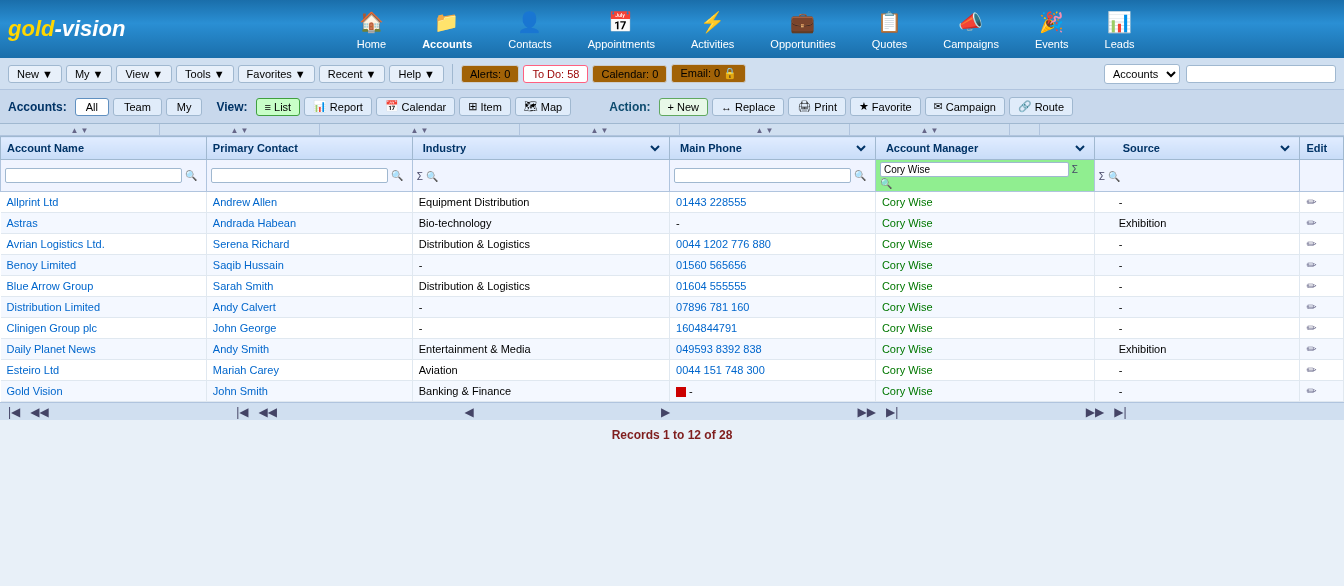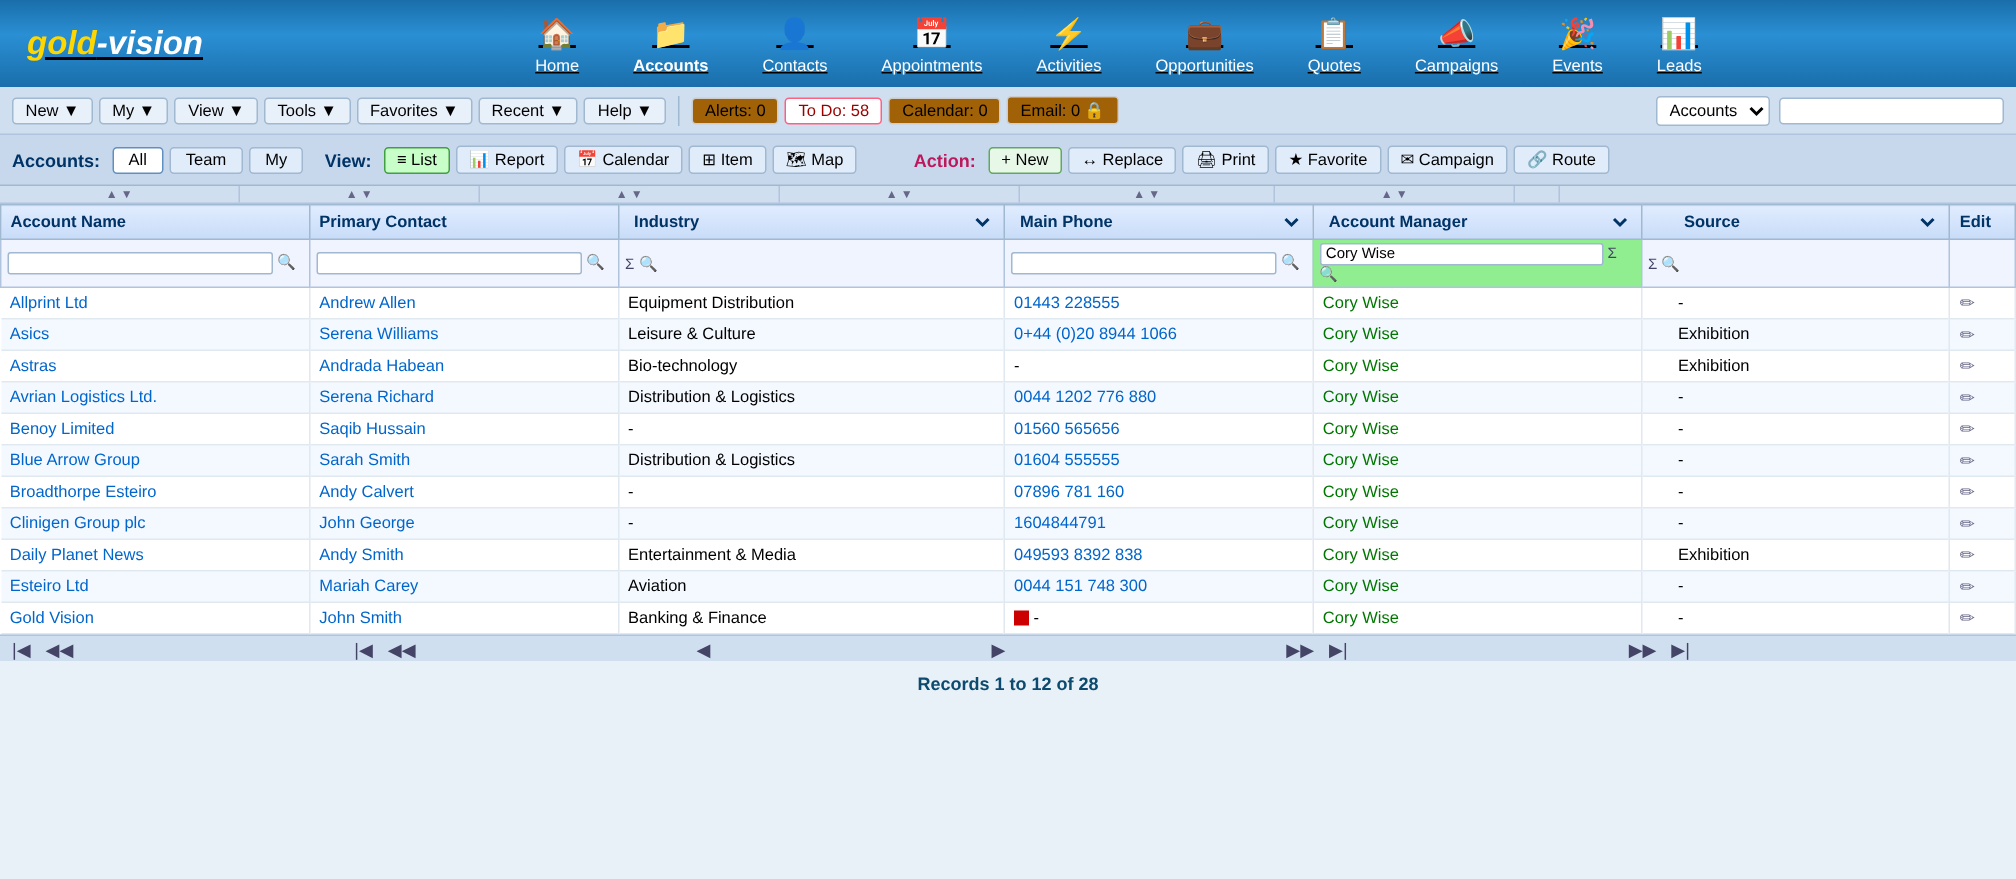--- a/index.html
+++ b/index.html
@@ -4,23 +4,22 @@
   <style>
     * { box-sizing: border-box; margin: 0; padding: 0; }
     body { font-family: Arial, sans-serif; font-size: 12px; background: #e8f0f8; min-width: 1344px; }
 
     
     .header {
       background: linear-gradient(180deg, #1a6eaa 0%, #2a8fd4 40%, #1a6eaa 100%);
       height: 58px;
       display: flex;
       align-items: center;
-      padding: 0 18px;
+      padding: 0 8px;
       position: relative;
-      text-decoration: underline;
     }
     .logo {
       color: #ffd700;
       font-size: 22px;
       font-weight: bold;
       font-style: italic;
       margin-right: 30px;
       white-space: nowrap;
     }
     .logo span { color: #fff; }
@@ -149,21 +148,21 @@
       padding: 2px 8px;
       cursor: pointer;
       font-size: 11px;
       display: flex;
       align-items: center;
       gap: 3px;
     }
     .vb-view-btn.active { background: #c8ffc8; border-color: #40a040; }
     .action-label {
       font-weight: bold;
-      color: #be185d;
+      color: #0c4a6e;
       font-size: 12px;
       margin-left: 10px;
       margin-right: 4px;
     }
     .action-btn {
       background: #e0ecfa;
       border: 1px solid #a0b8d0;
       border-radius: 3px;
       padding: 2px 8px;
       cursor: pointer;
@@ -263,21 +262,21 @@
       font-size: 12px;
       padding: 0 4px;
     }
     .pag-section { display: flex; align-items: center; gap: 2px; }
 
     .records-info {
       text-align: center;
       padding: 8px;
       font-weight: bold;
       font-size: 12px;
-      color: #0c4a6e;
+      color: #7f1d1d;
       background: #e8f0f8;
     }
 
     .col-account { width: 160px; }
     .col-contact { width: 160px; }
     .col-industry { width: 200px; }
     .col-phone { width: 160px; }
     .col-manager { width: 170px; }
     .col-source { width: 160px; padding-left: 24px; }
     .col-edit { width: 30px; }
@@ -551,37 +550,20 @@
     <td class="col-manager">
       <a class="link-green">Cory Wise</a>
     </td>
     <td class="col-source">-</td>
     <td class="col-edit">
       <span class="edit-icon">✏</span>
     </td>
   </tr>
         <tr>
     <td class="col-account">
-      <a class="link-blue">Asics</a>
-    </td>
-    <td class="col-contact">
-      <a class="link-blue">Serena Williams</a>
-    </td>
-    <td class="col-industry">Leisure &amp; Culture</td>
-    <td class="col-phone"><a class="link-blue">0+44 (0)20 8944 1066</a></td>
-    <td class="col-manager">
-      <a class="link-green">Cory Wise</a>
-    </td>
-    <td class="col-source">Exhibition</td>
-    <td class="col-edit">
-      <span class="edit-icon">✏</span>
-    </td>
-  </tr>
-        <tr>
-    <td class="col-account">
       <a class="link-blue">Astras</a>
     </td>
     <td class="col-contact">
       <a class="link-blue">Andrada Habean</a>
     </td>
     <td class="col-industry">Bio-technology</td>
     <td class="col-phone">-</td>
     <td class="col-manager">
       <a class="link-green">Cory Wise</a>
     </td>
@@ -636,21 +618,21 @@
     <td class="col-manager">
       <a class="link-green">Cory Wise</a>
     </td>
     <td class="col-source">-</td>
     <td class="col-edit">
       <span class="edit-icon">✏</span>
     </td>
   </tr>
         <tr>
     <td class="col-account">
-      <a class="link-blue">Broadthorpe Esteiro</a>
+      <a class="link-blue">Distribution Limited</a>
     </td>
     <td class="col-contact">
       <a class="link-blue">Andy Calvert</a>
     </td>
     <td class="col-industry">-</td>
     <td class="col-phone"><a class="link-blue">07896 781 160</a></td>
     <td class="col-manager">
       <a class="link-green">Cory Wise</a>
     </td>
     <td class="col-source">-</td>

